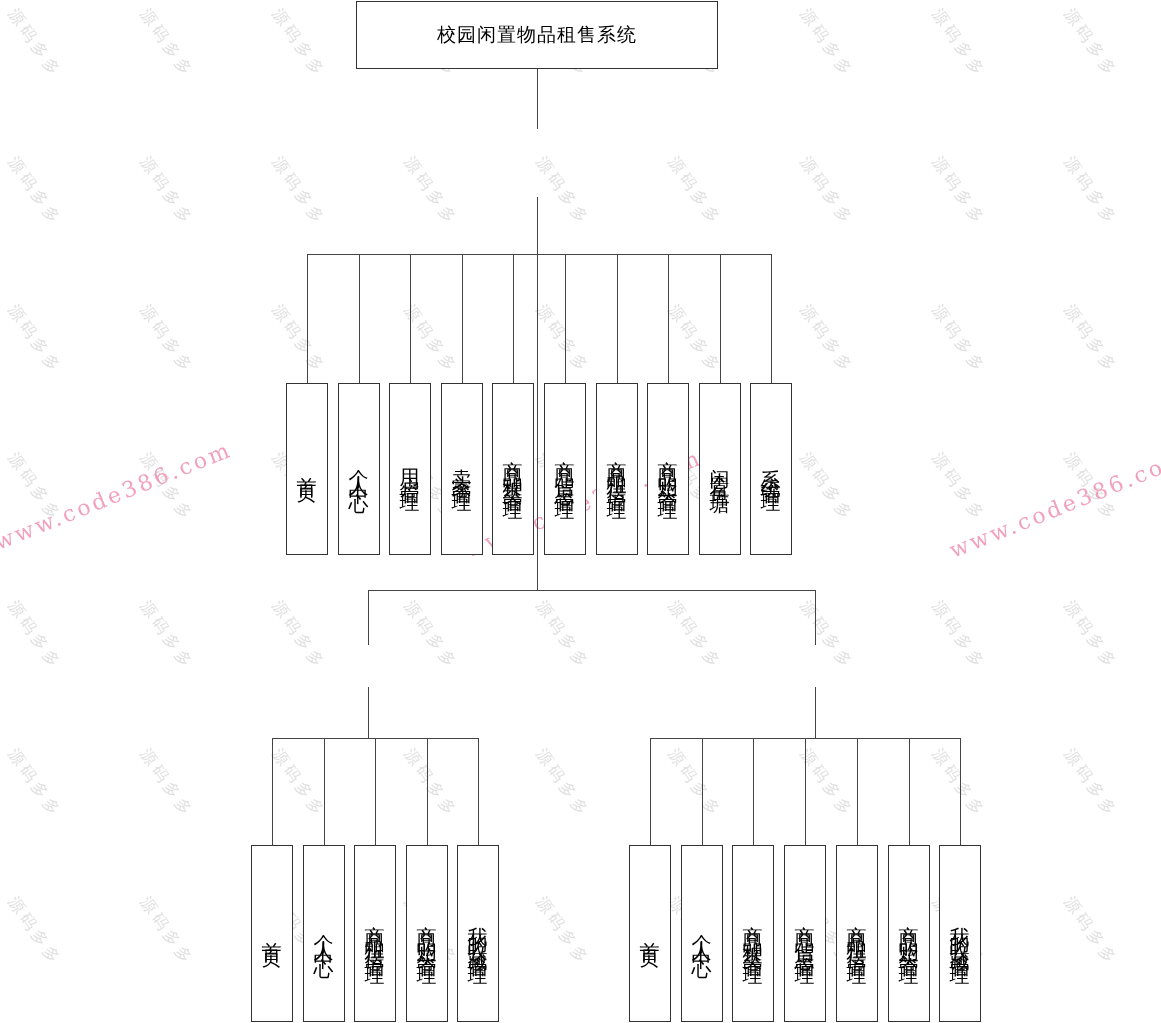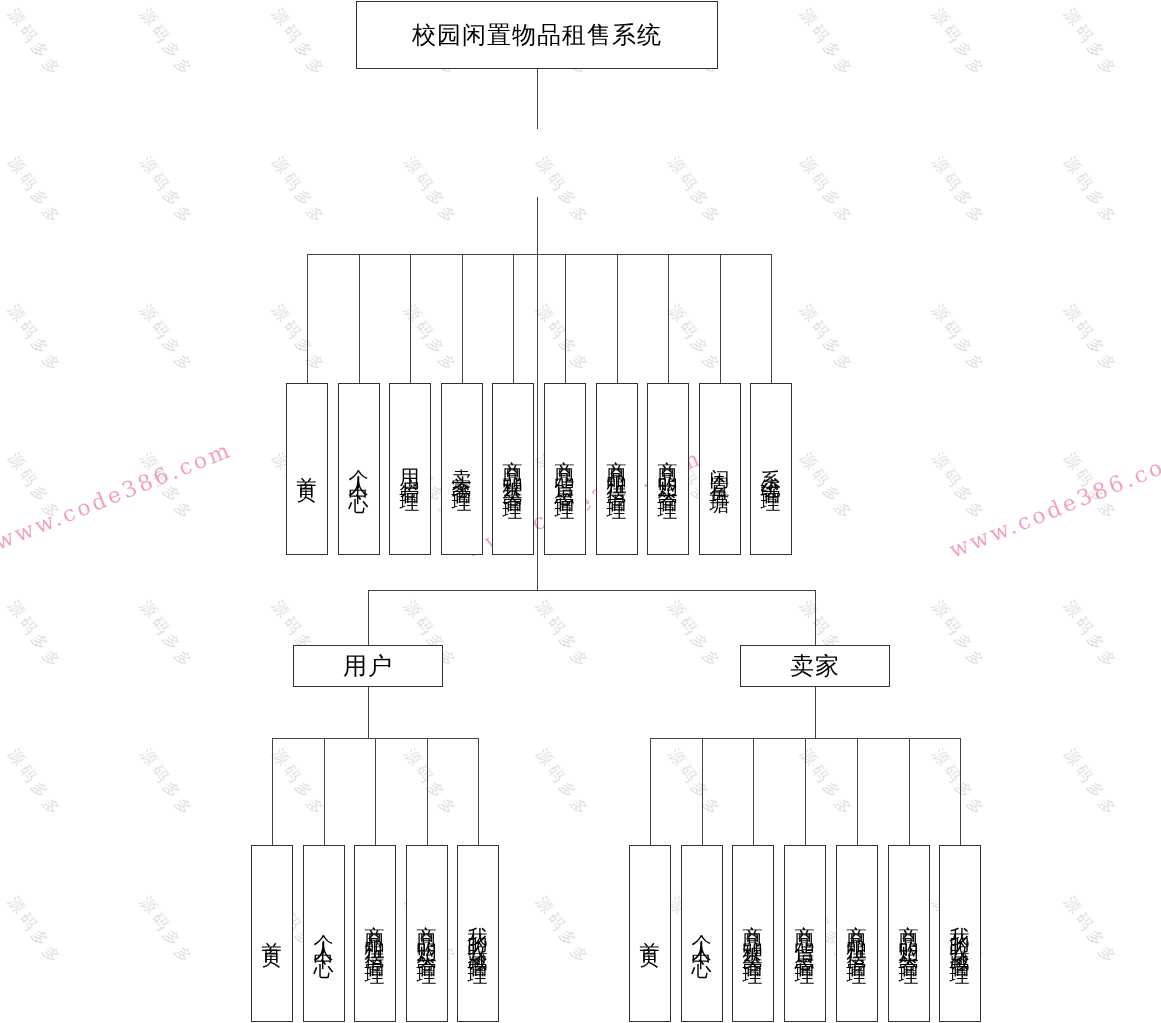--- a/index.html
+++ b/index.html
@@ -3,21 +3,21 @@
 <meta charset="utf-8">
 <style>
   html, body { margin: 0; padding: 0; background: #ffffff; }
   body { width: 1161px; height: 1023px; position: relative; overflow: hidden;
          font-family: "DejaVu Sans", "Liberation Sans", sans-serif; color: #000; }
   .line { position: absolute; background: #444; }
   .hline { height: 1px; }
   .vline { width: 1px; }
   .box { position: absolute; box-sizing: border-box; border: 1px solid #333; background: #fff;
          display: flex; align-items: center; justify-content: center; }
-  .hbox span { font-size: 24px; letter-spacing: 1px; }
+  .hbox span { font-size: 19px; letter-spacing: 1px; }
   .vbox { flex-direction: column; }
   .vbox span { writing-mode: vertical-rl; text-orientation: upright; font-size: 20px;
                line-height: 22px; letter-spacing: 8px; }
   .wm { position: absolute; color: #e0e0e0; font-size: 16px; transform: rotate(55deg);
         transform-origin: left top; white-space: nowrap; pointer-events: none;
         letter-spacing: 4px; }
   .wm-url { position: absolute; color: #f090b0; font-family: "DejaVu Serif", serif; font-size: 22px;
             transform: rotate(-22deg); transform-origin: left bottom; white-space: nowrap;
             letter-spacing: 3px; pointer-events: none; opacity: 0.85; }
   #diagram { position: absolute; left: 0; top: 0; width: 1161px; height: 1023px; }
@@ -144,23 +144,20 @@
       <div class="line vline" style="left: 771px; top: 254px; height: 129px;"></div>
       <div class="box vbox" style="left: 750px; top: 383px; width: 42px; height: 172px;">
         <span>系统管理</span>
       </div>
     </div>
 
   <div class="line hline" style="left:368px; top:590px; width:448px;"></div>
   <div class="line vline" style="left:368px; top:590px; height:55px;"></div>
   <div class="line vline" style="left:815px; top:590px; height:55px;"></div>
 
-  <div class="box hbox" style="left:293px; top:645px; width:150px; height:42px;">
-    <span>用户</span>
-  </div>
   <div class="line vline" style="left:368px; top:687px; height:51px;"></div>
   <div class="line hline" style="left:272px; top:738px; width:207px;"></div>
   <div id="user-children">
       <div class="line vline" style="left: 272px; top: 738px; height: 107px;"></div>
       <div class="box vbox" style="left: 251px; top: 845px; width: 42px; height: 177px;">
         <span>首页</span>
       </div>
       <div class="line vline" style="left: 324px; top: 738px; height: 107px;"></div>
       <div class="box vbox" style="left: 303px; top: 845px; width: 42px; height: 177px;">
         <span>个人中心</span>
@@ -172,23 +169,20 @@
       <div class="line vline" style="left: 427px; top: 738px; height: 107px;"></div>
       <div class="box vbox" style="left: 406px; top: 845px; width: 42px; height: 177px;">
         <span>商品购买管理</span>
       </div>
       <div class="line vline" style="left: 478px; top: 738px; height: 107px;"></div>
       <div class="box vbox" style="left: 457px; top: 845px; width: 42px; height: 177px;">
         <span>我的收藏管理</span>
       </div>
     </div>
 
-  <div class="box hbox" style="left:740px; top:645px; width:150px; height:42px;">
-    <span>卖家</span>
-  </div>
   <div class="line vline" style="left:815px; top:687px; height:51px;"></div>
   <div class="line hline" style="left:650px; top:738px; width:311px;"></div>
   <div id="seller-children">
       <div class="line vline" style="left: 650px; top: 738px; height: 107px;"></div>
       <div class="box vbox" style="left: 629px; top: 845px; width: 42px; height: 177px;">
         <span>首页</span>
       </div>
       <div class="line vline" style="left: 702px; top: 738px; height: 107px;"></div>
       <div class="box vbox" style="left: 681px; top: 845px; width: 42px; height: 177px;">
         <span>个人中心</span>

